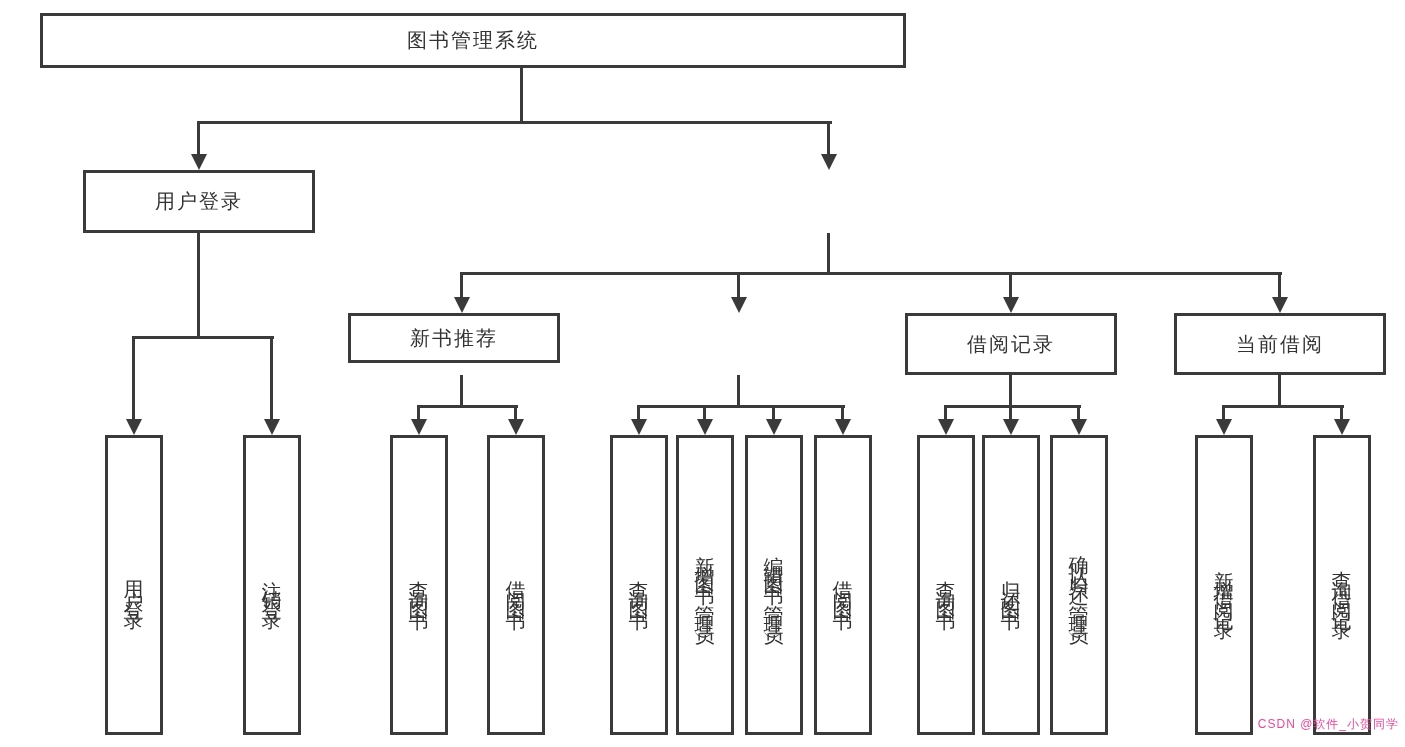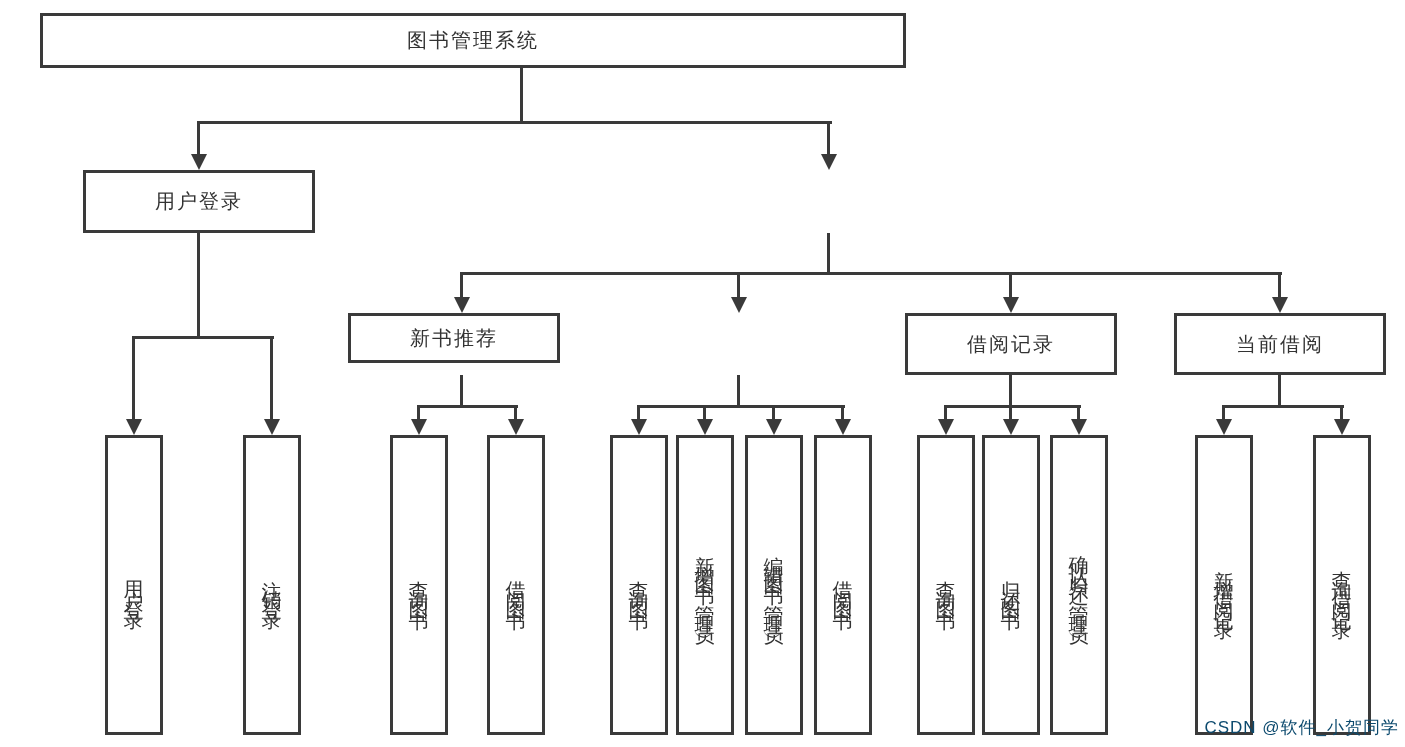--- a/index.html
+++ b/index.html
@@ -40,22 +40,22 @@
     width: 0;
     height: 0;
     border-left: 8px solid transparent;
     border-right: 8px solid transparent;
     border-top: 16px solid #3a3a3a;
   }
   .watermark {
     position: absolute;
     right: 6px;
     top: 716px;
-    color: #0c4a6e;
-    font-size: 17px;
+    color: #ec4899;
+    font-size: 12px;
     letter-spacing: 1px;
     white-space: nowrap;
   }
 </style>
 </head>
 <body>
 
 <div class="canvas">
 
   <div class="box" style="left:21px; top:13px; width:866px; height:55px;margin-left:19px;">

